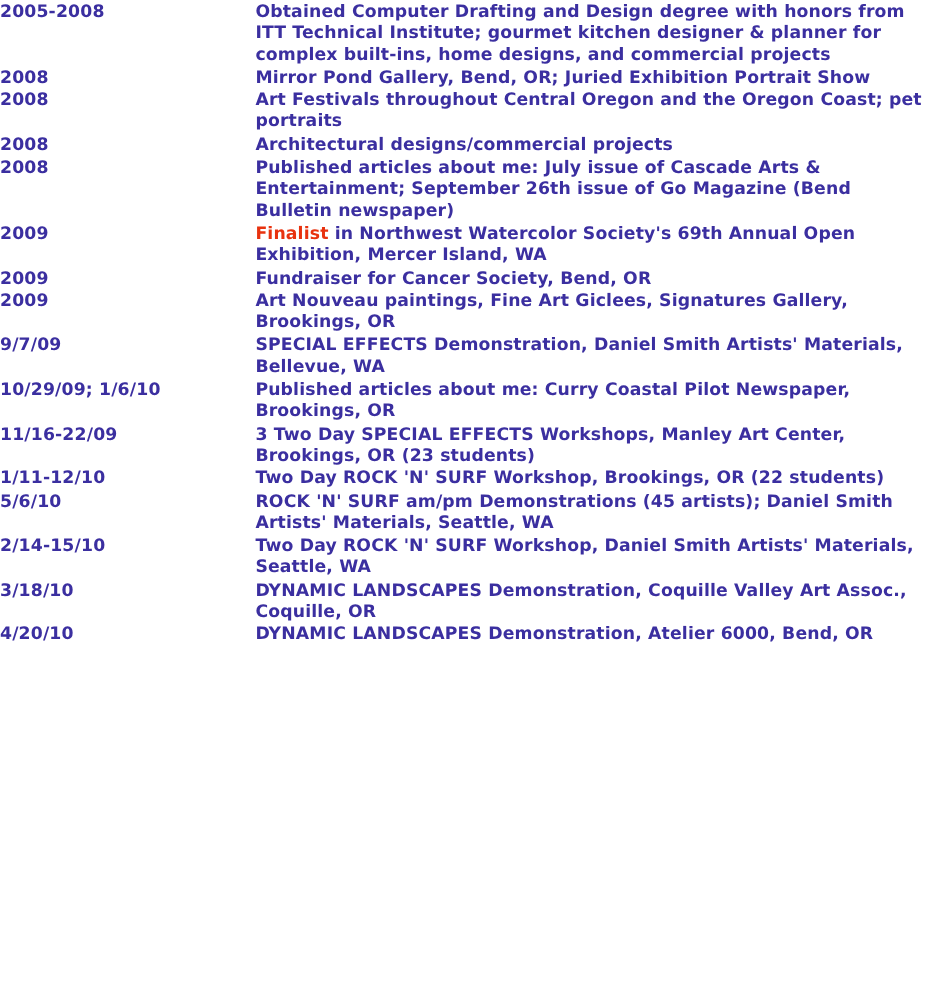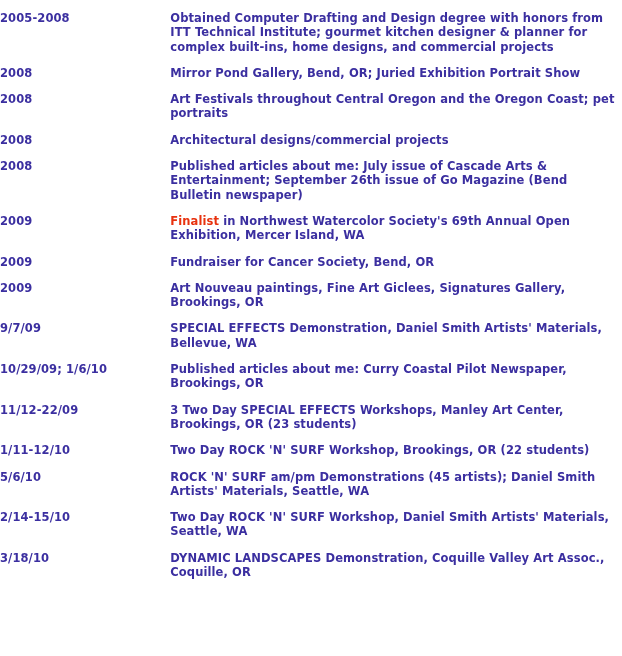--- a/index.html
+++ b/index.html
@@ -13,21 +13,21 @@
     font-family: "DejaVu Sans", sans-serif;
     overflow: hidden;
   }
   #resume-table {
     border-collapse: collapse;
     width: 622px;
     table-layout: fixed;
   }
   #resume-table td {
     vertical-align: top;
-    padding: 11px 0 1px 0;
+    padding: 0 0 1px 0;
     font-size: 11.5px;
     line-height: 14.3px;
     font-weight: bold;
     letter-spacing: 0.1px;
   }
   td.date-cell {
     width: 147px;
     padding-left: 85px;
     color: #3b2fa0;
     white-space: nowrap;
@@ -81,33 +81,37 @@
       </tr>
       <tr>
         <td class="date-cell">9/7/09</td>
         <td class="desc-cell">SPECIAL EFFECTS Demonstration, Daniel Smith Artists' Materials, Bellevue, WA</td>
       </tr>
       <tr>
         <td class="date-cell">10/29/09; 1/6/10</td>
         <td class="desc-cell">Published articles about me: Curry Coastal Pilot Newspaper, Brookings, OR</td>
       </tr>
       <tr>
-        <td class="date-cell">11/12-22/09</td>
+        <td class="date-cell">11/16-22/09</td>
         <td class="desc-cell">3 Two Day SPECIAL EFFECTS Workshops, Manley Art Center, Brookings, OR (23 students)</td>
       </tr>
       <tr>
         <td class="date-cell">1/11-12/10</td>
         <td class="desc-cell">Two Day ROCK 'N' SURF Workshop, Brookings, OR (22 students)</td>
       </tr>
       <tr>
         <td class="date-cell">5/6/10</td>
         <td class="desc-cell">ROCK 'N' SURF am/pm Demonstrations (45 artists); Daniel Smith Artists' Materials, Seattle, WA</td>
       </tr>
       <tr>
         <td class="date-cell">2/14-15/10</td>
         <td class="desc-cell">Two Day ROCK 'N' SURF Workshop, Daniel Smith Artists' Materials, Seattle, WA</td>
       </tr>
       <tr>
         <td class="date-cell">3/18/10</td>
         <td class="desc-cell">DYNAMIC LANDSCAPES Demonstration, Coquille Valley Art Assoc., Coquille, OR</td>
       </tr>
+      <tr>
+        <td class="date-cell">4/20/10</td>
+        <td class="desc-cell">DYNAMIC LANDSCAPES Demonstration, Atelier 6000, Bend, OR</td>
+      </tr>
     </tbody>
 </table>
 
 </body></html>

